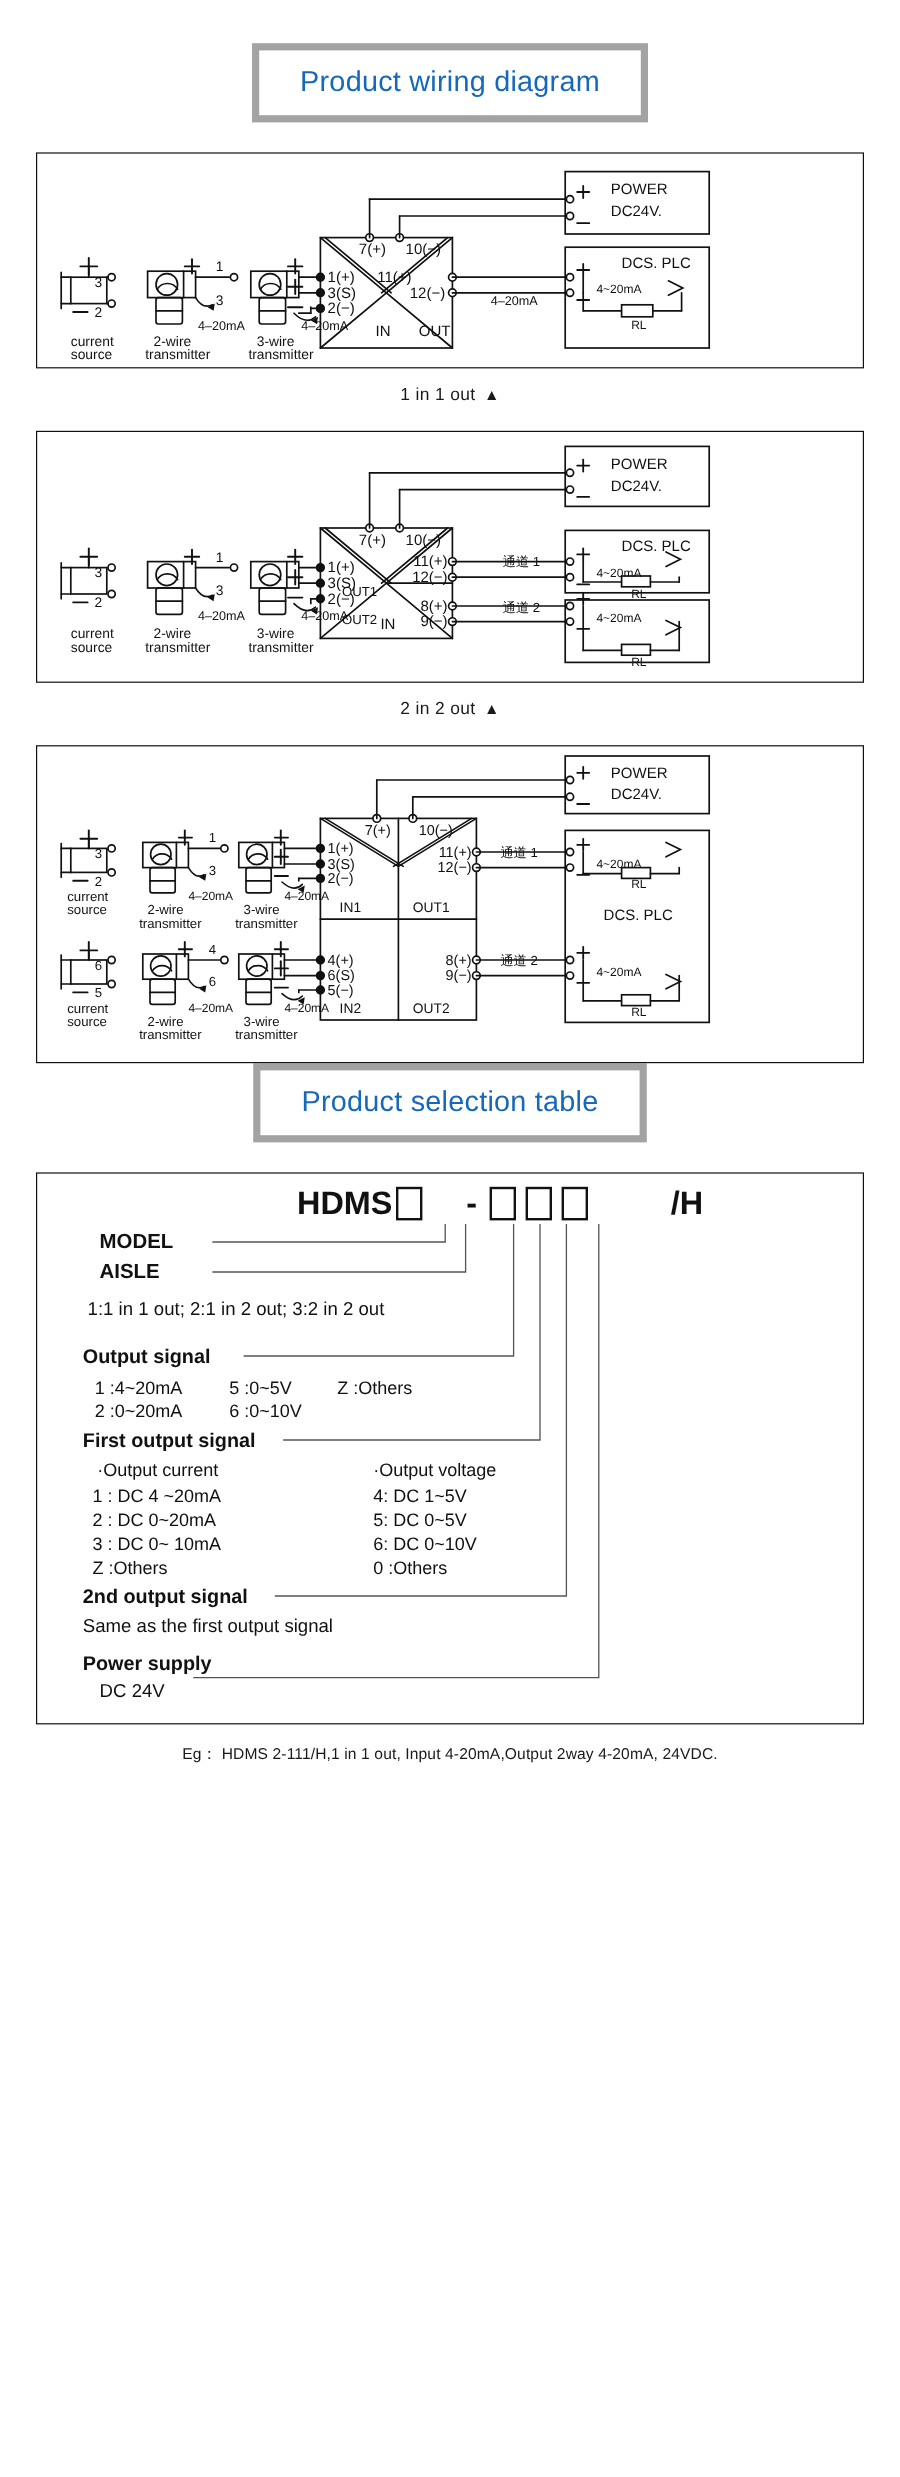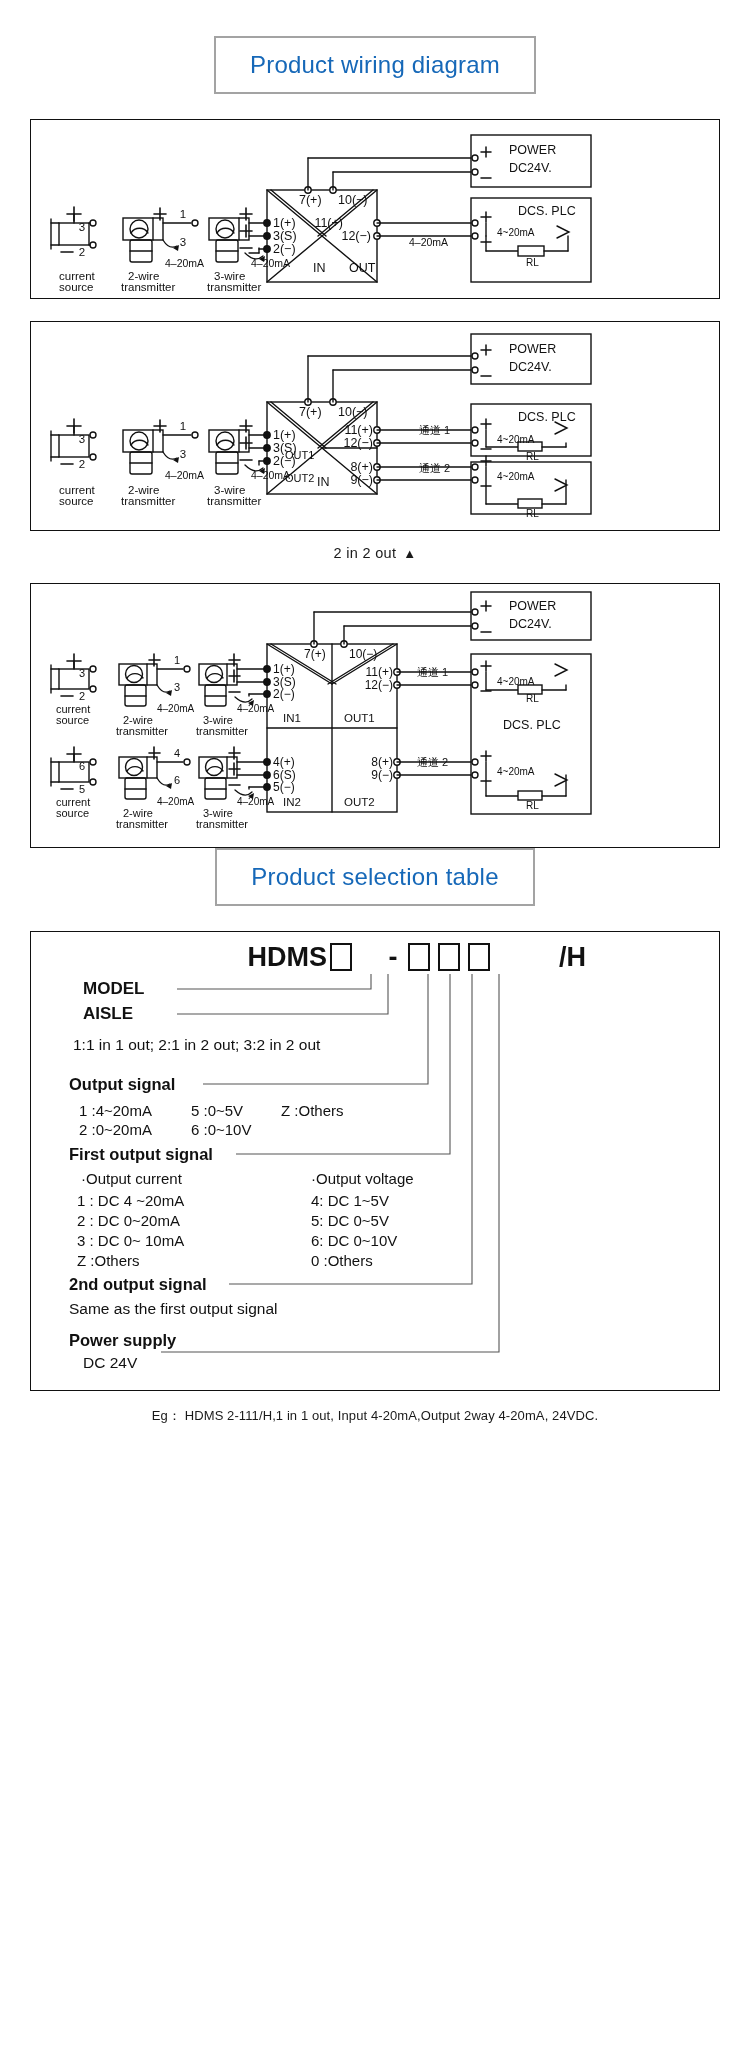--- a/index.html
+++ b/index.html
@@ -9,21 +9,21 @@
     background:#ffffff;
     font-family:"Liberation Sans", sans-serif;
     color:#1a1a1a;
     -webkit-font-smoothing:antialiased;
   }
   .page { width:750px; min-height:2064px; position:relative; }
 
   
   .heading-wrap { display:flex; justify-content:center; }
   .heading-box {
-    border:2px solid #a3a3a3;
+    border:6px solid #a3a3a3;
     color:#1668b8;
     font-size:24px;
     letter-spacing:.2px;
     padding:13px 34px;
     background:#fff;
     white-space:nowrap;
   }
 
   
   .diagram-frame {
@@ -202,20 +202,23 @@
       <g font-size="12.5">
         <text x="478" y="34">POWER</text>
         <text x="478" y="52">DC24V.</text>
         <text x="487" y="95">DCS. PLC</text>
       </g>
       <g font-size="10">
         <text x="466" y="116">4~20mA</text>
         <text x="495" y="146">RL</text>
       </g>
     </svg>
+  </div>
+  <div class="caption" style="margin-top:14px;">
+    <span>1 in 1 out</span><span class="tri">▲</span>
   </div>
 
   <div class="diagram-frame" style="width:690px;height:210px;margin-top:22px;">
     <svg width="688" height="208" viewBox="0 0 688 208">
       <g fill="none" stroke="#111" stroke-width="1.4" stroke-linecap="round">
 
         <rect x="28" y="113" width="30" height="22"></rect>
         <line x1="20" y1="113" x2="28" y2="113"></line>
         <line x1="20" y1="135" x2="28" y2="135"></line>
         <line x1="20" y1="109" x2="20" y2="139"></line>

